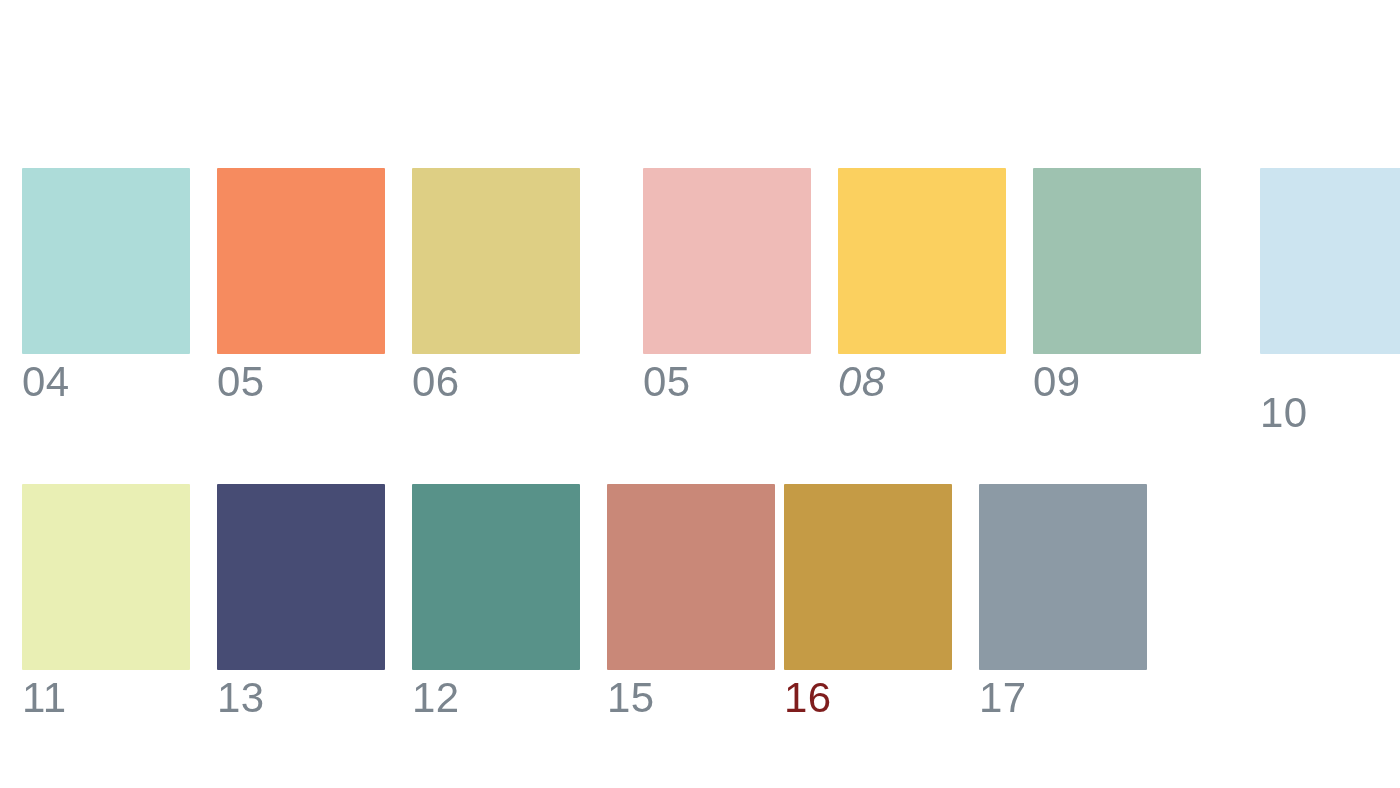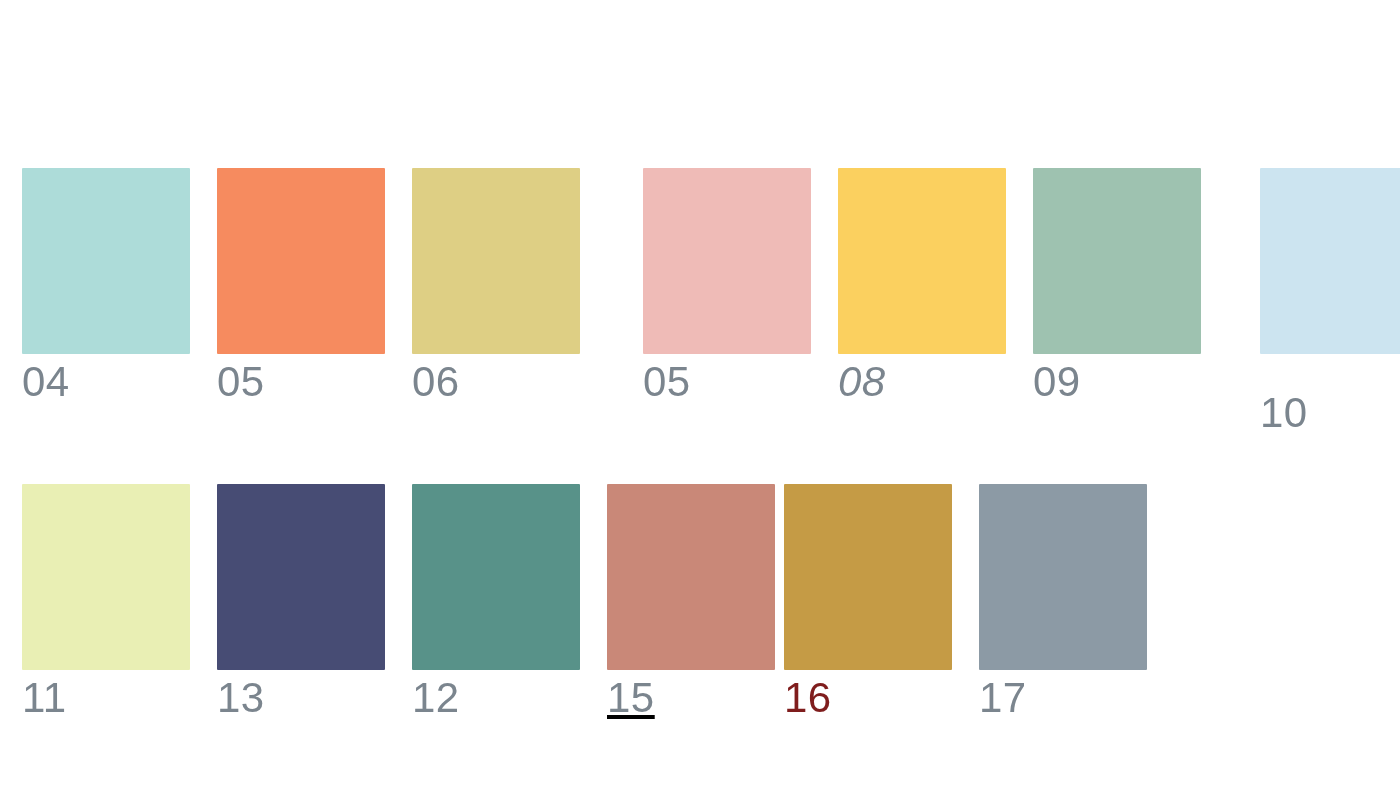--- a/index.html
+++ b/index.html
@@ -119,21 +119,21 @@
     <div class="swatch-cell" style="width: 168px;">
       <span class="swatch-chip" style="background-color: rgb(71, 76, 116); width: 168px; height: 186px;"></span>
       <span class="swatch-label" style="color: rgb(123, 133, 142);">13</span>
     </div>
 
     <div class="swatch-cell" style="width: 168px;">
       <span class="swatch-chip" style="background-color: rgb(88, 146, 137); width: 168px; height: 186px;"></span>
       <span class="swatch-label" style="color: rgb(123, 133, 142);">12</span>
     </div>
 
-    <div class="swatch-cell" style="width: 150px; text-decoration: underline;">
+    <div class="swatch-cell" style="width: 150px;">
       <span class="swatch-chip" style="background-color: rgb(201, 136, 120); width: 168px; height: 186px;"></span>
       <span class="swatch-label" style="color: rgb(123, 133, 142);">15</span>
     </div>
 
     <div class="swatch-cell" style="width: 168px;">
       <span class="swatch-chip" style="background-color: rgb(197, 155, 69); width: 168px; height: 186px;"></span>
       <span class="swatch-label" style="color: #7f1d1d;">16</span>
     </div>
 
     <div class="swatch-cell" style="width: 153px;">

